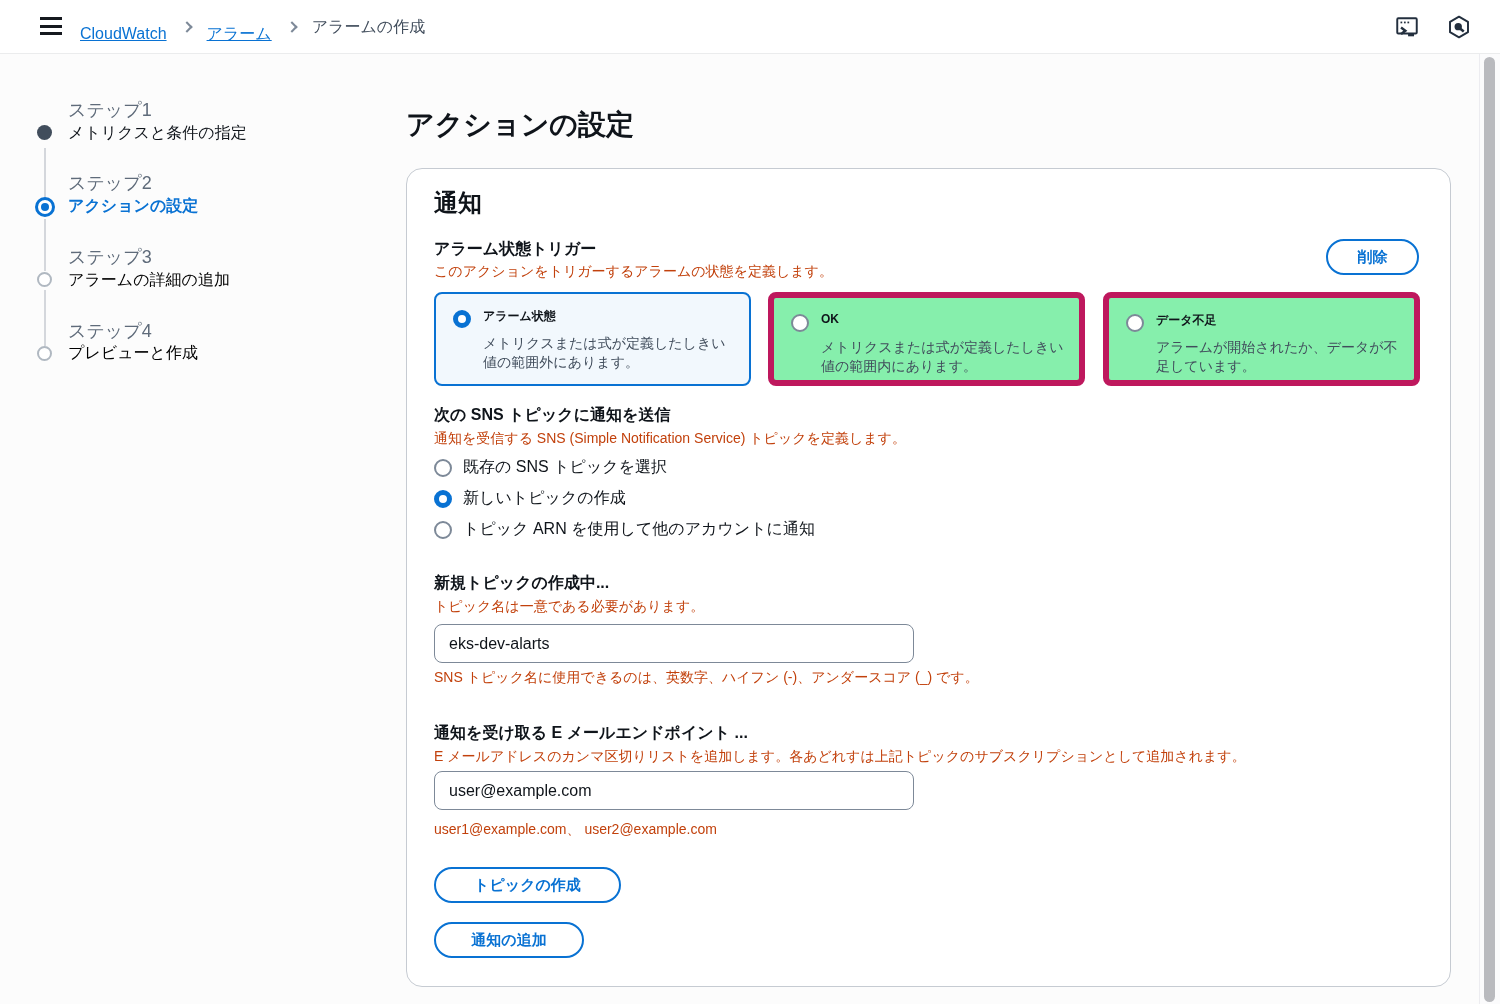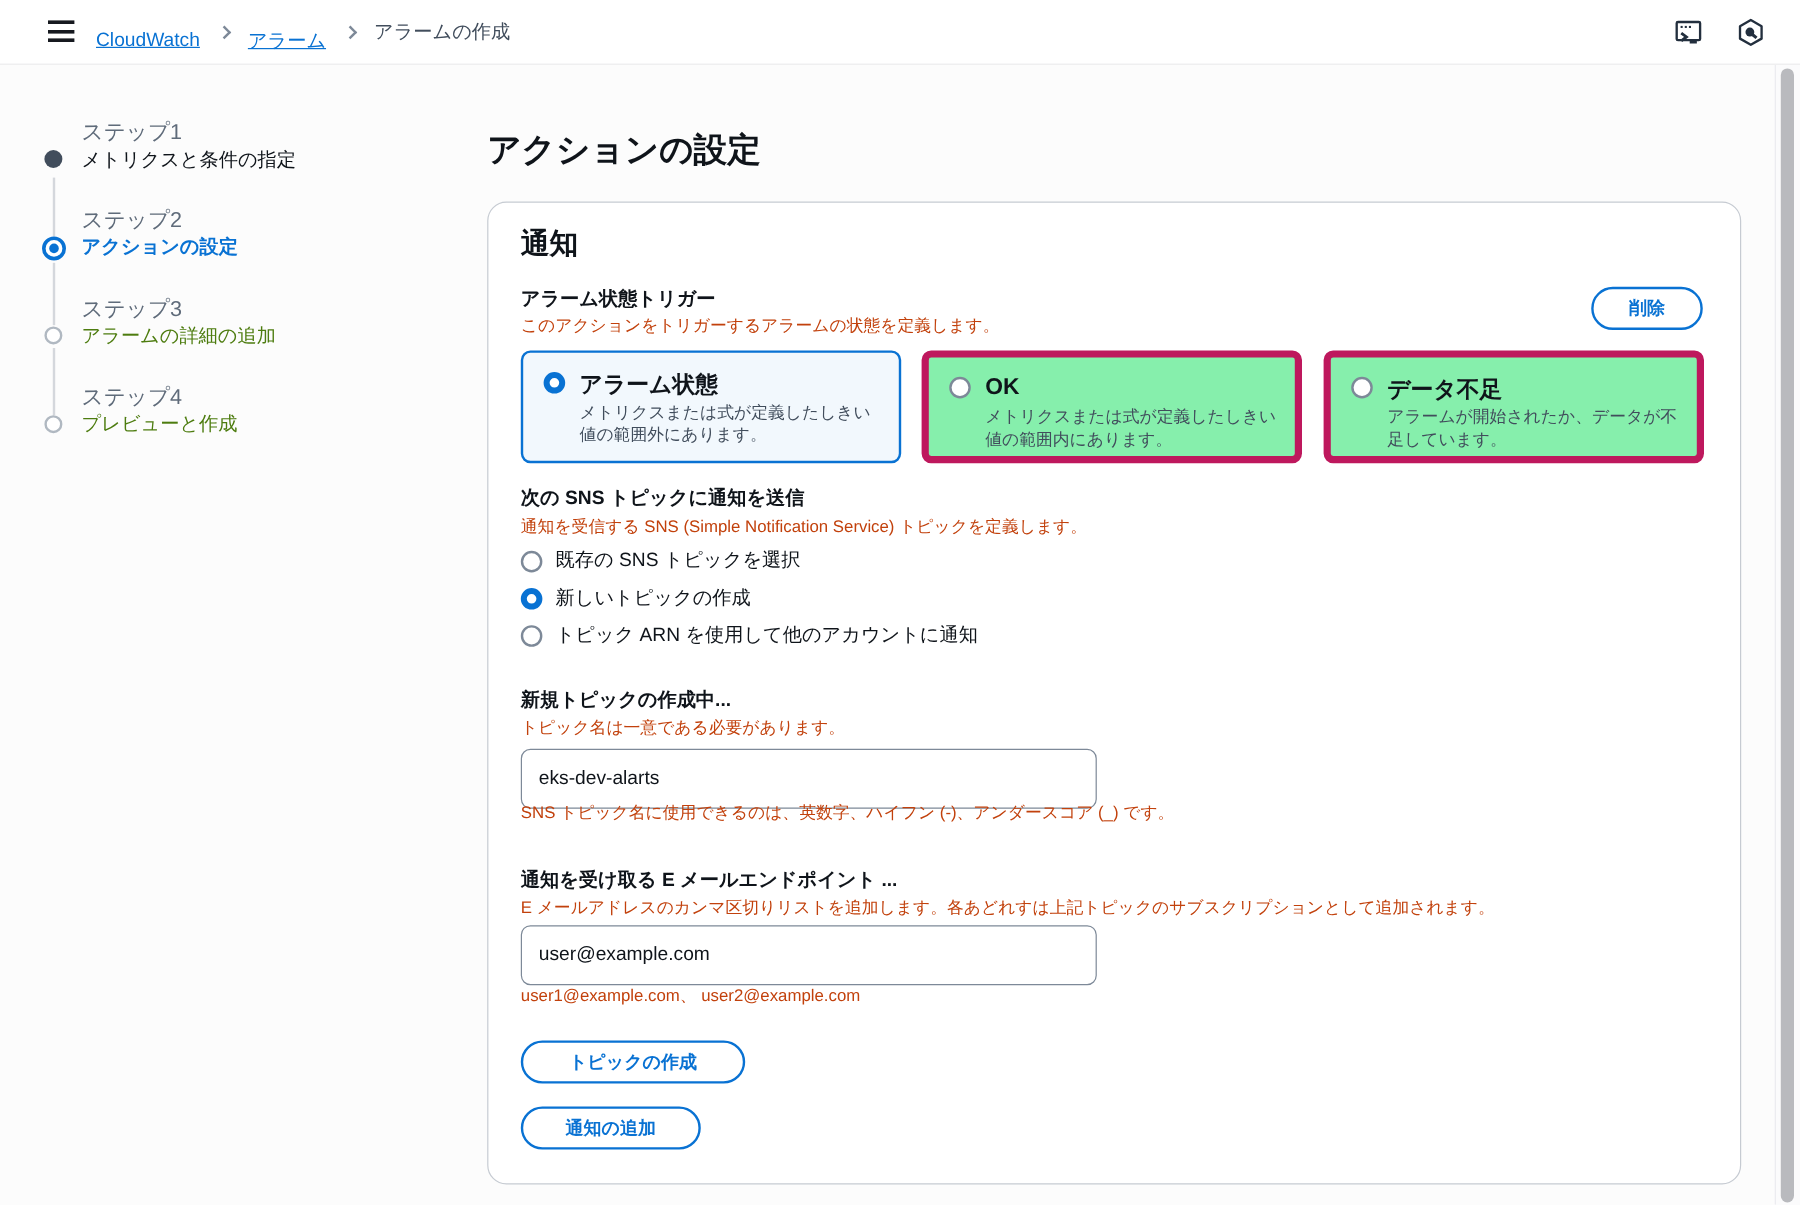--- a/index.html
+++ b/index.html
@@ -27,21 +27,21 @@
   
   .scroll-track { position:absolute; right:0; top:54px; width:21px; height:950px; border-left:1px solid #ececf0; background:#fbfbfc; }
   .scroll-thumb { position:absolute; left:1484px; top:57px; width:11px; height:945px; background:#b9babe; border-radius:6px; }
   
   .step-line { position:absolute; width:2px; background:#d4d7dc; left:44px; }
   .dot-visited { position:absolute; left:37px; width:15px; height:15px; border-radius:50%; background:#414d5c; }
   .dot-current { position:absolute; left:35px; width:20px; height:20px; border-radius:50%; border:3px solid #0972d3; background:#ffffff; }
   .dot-current::after { content:""; position:absolute; left:3px; top:3px; width:8px; height:8px; border-radius:50%; background:#0972d3; }
   .dot-upcoming { position:absolute; left:37px; width:15px; height:15px; border-radius:50%; border:2px solid #b0b8c1; background:#ffffff; }
   .step-label { position:absolute; left:68px; font-size:18px; color:#5f6b7a; }
-  .step-title { position:absolute; left:68px; font-size:16px; color:#4d7c0f; }
+  .step-title { position:absolute; left:68px; font-size:16px; color:#000000; }
   .step-title.visited { color:#0f141a; }
   .step-title.current { color:#0972d3; font-weight:700; cursor:pointer; }
   
   .page-title { position:absolute; left:406px; top:106px; font-size:28px; font-weight:700; color:#0f141a; }
   .card {
     position:absolute; left:406px; top:168px; width:1045px; height:819px;
     background:#ffffff; border:1px solid #c6cbd2; border-radius:16px;
   }
   .section-title { position:absolute; left:27px; top:18px; font-size:24px; font-weight:700; }
   .fld-label { position:absolute; left:27px; font-size:16px; font-weight:700; color:#0f141a; }
@@ -52,29 +52,29 @@
     color:#0972d3; font-size:15px; font-weight:700; cursor:pointer;
     font-family:"Liberation Sans", sans-serif;
   }
   
   .tile {
     position:absolute; top:123px; width:317px; height:94px;
     border:6px solid #be185d; border-radius:8px; background:#86efac; cursor:pointer;
   }
   .tile.selected { border:2px solid #0972d3; background:#f2f8fd; }
   .tile .radio { position:absolute; left:17px; top:16px; }
-  .tile-title { position:absolute; left:47px; top:14px; font-size:19px; font-weight:700; color:#0f141a; }
+  .tile-title { position:absolute; left:47px; top:14px; font-size:12px; font-weight:700; color:#0f141a; }
   .tile-desc  { position:absolute; left:47px; top:40px; width:250px; font-size:14px; line-height:19px; color:#414d5c; }
   
   .radio { width:18px; height:18px; border-radius:50%; border:2px solid #7d8998; background:#ffffff; cursor:pointer; flex:none; }
   .radio.on { border:5.5px solid #0972d3; }
   .radio-row { position:absolute; left:27px; display:flex; align-items:center; gap:11px; font-size:16px; color:#0f141a; cursor:pointer; }
   
   .text-input {
-    position:absolute; left:27px; width:480px; height:50px;
+    position:absolute; left:27px; width:480px; height:39px;
     border:1px solid #7d8998; border-radius:8px; background:#ffffff;
     font-family:"Liberation Sans", sans-serif; font-size:16px; color:#0f141a;
     padding:0 14px; outline:none;
   }
 </style>
 </head>
 <body>
 
 <div class="header">
   <div class="hamburger">

